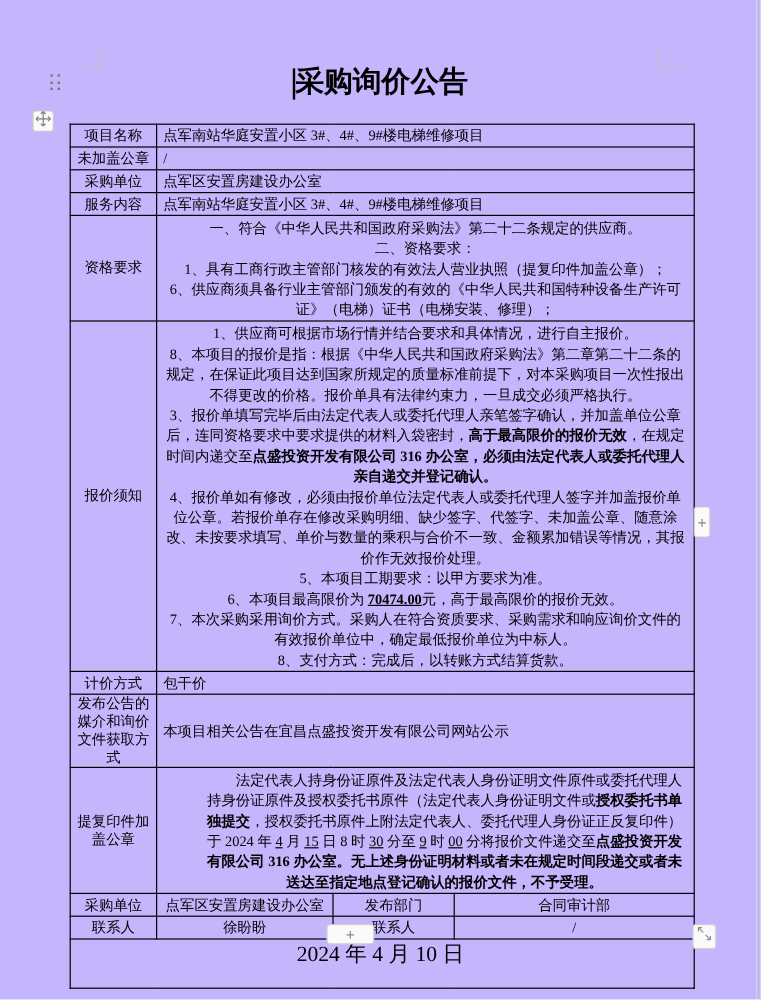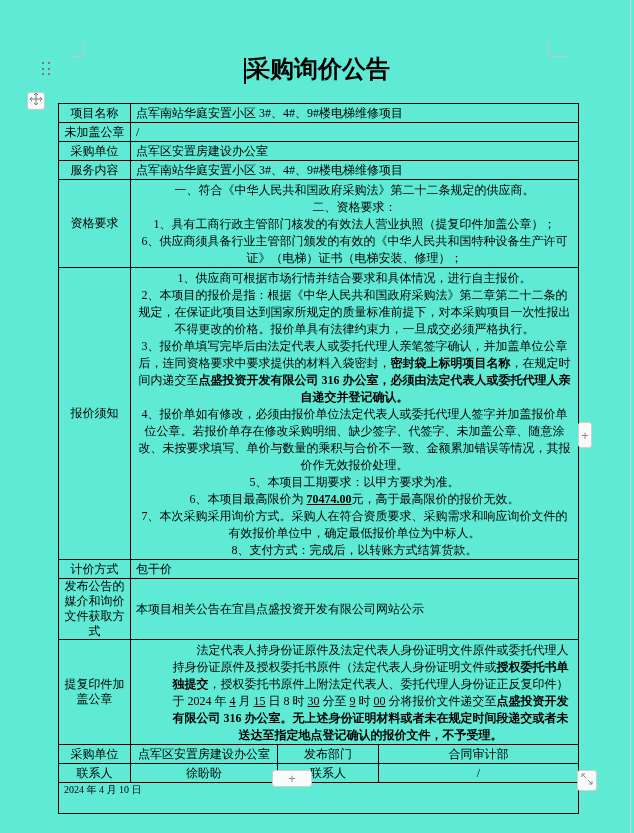--- a/index.html
+++ b/index.html
@@ -1,17 +1,17 @@
 <!DOCTYPE html>
 <html><head>
 <meta charset="utf-8">
 <style>
   html,body{margin:0;padding:0;background:#ffffff;}
   .page{
-    position:relative;width:634px;height:833px;background:#5eead4;overflow:hidden;
+    position:relative;width:634px;height:833px;background:#c4b5fd;overflow:hidden;
     font-family:"Liberation Serif","DejaVu Serif",serif;color:#000;
   }
   
   .page-edge{position:absolute;left:630px;top:0;width:1px;height:833px;background:#d4d4d4;}
   
   .crop-tl{position:absolute;left:70px;top:40px;width:13px;height:16px;
     border-right:1px solid #c3c3c3;border-bottom:1px solid #c3c3c3;}
   .crop-tr{position:absolute;left:548px;top:40px;width:19px;height:16px;
     border-left:1px solid #c3c3c3;border-bottom:1px solid #c3c3c3;}
   
@@ -32,21 +32,21 @@
     border-collapse:collapse;table-layout:fixed;}
   table.doc td{border:1px solid #000;overflow:hidden;box-sizing:border-box;}
   .lbl{text-align:center;vertical-align:middle;font-size:12px;padding:0 1px;line-height:15px;}
   .val{font-size:12px;padding:0 5px;vertical-align:middle;line-height:16px;}
   .paras{vertical-align:top;padding:2px 5px 0 5px;font-size:12px;line-height:17px;}
   .para{margin:0;text-align:center;}
   .para .b{font-weight:bold;}
   .para .u{text-decoration:underline;}
   .indent-first .para{text-indent:2em;margin-left:32px;}
   .center{text-align:center;}
-  .date-cell{text-align:left;font-size:10px;padding:0 8px 16px 5px;vertical-align:middle;}
+  .date-cell{text-align:center;font-size:18px;padding:0 8px 16px 5px;vertical-align:middle;}
   tr.h19{height:19px;}
   tr.hqual{height:83px;}
   tr.hnotice{height:277px;}
   tr.hmedia{height:54px;}
   tr.hsub{height:86px;}
   tr.hdate{height:17px;}
   
   .add-col-btn{position:absolute;left:578px;top:422px;width:14px;height:26px;
     border:1px solid #cfcfcf;border-radius:3px;background:#fafafa;color:#8a8a8a;
     font-family:"Liberation Sans","DejaVu Sans",sans-serif;font-size:13px;
@@ -127,22 +127,22 @@
             <div class="para"><span>一、符合《中华人民共和国政府采购法》第二十二条规定的供应商。</span></div>
             <div class="para"><span>二、资格要求：</span></div>
             <div class="para"><span>1、具有工商行政主管部门核发的有效法人营业执照（提复印件加盖公章）；</span></div>
             <div class="para"><span>6、供应商须具备行业主管部门颁发的有效的《中华人民共和国特种设备生产许可证》（电梯）证书（电梯安装、修理）；</span></div>
           </td>
       </tr>
       <tr class="hnotice">
         <td class="lbl">报价须知</td>
         <td class="paras" colspan="3">
             <div class="para"><span>1、供应商可根据市场行情并结合要求和具体情况，进行自主报价。</span></div>
-            <div class="para"><span>2、本项目的报价是指：根据《中华人民共和国政府采购法》第二章第二十二条的规定，在保证此项目达到国家所规定的质量标准前提下，对本采购项目一次性报出不得更改的价格。报价单具有法律约束力，一旦成交必须严格执行。</span></div>
-            <div class="para"><span>3、报价单填写完毕后由法定代表人或委托代理人亲笔签字确认，并加盖单位公章后，连同资格要求中要求提供的材料入袋密封，</span><span class="b">密封袋上标明项目名称</span><span>，在规定时间内递交至</span><span class="b">点盛投资开发有限公司 316 办公室，必须由法定代表人或委托代理人亲自递交并登记确认。</span></div>
+            <div class="para"><span>8、本项目的报价是指：根据《中华人民共和国政府采购法》第二章第二十二条的规定，在保证此项目达到国家所规定的质量标准前提下，对本采购项目一次性报出不得更改的价格。报价单具有法律约束力，一旦成交必须严格执行。</span></div>
+            <div class="para"><span>3、报价单填写完毕后由法定代表人或委托代理人亲笔签字确认，并加盖单位公章后，连同资格要求中要求提供的材料入袋密封，</span><span class="b">高于最高限价的报价无效</span><span>，在规定时间内递交至</span><span class="b">点盛投资开发有限公司 316 办公室，必须由法定代表人或委托代理人亲自递交并登记确认。</span></div>
             <div class="para"><span>4、报价单如有修改，必须由报价单位法定代表人或委托代理人签字并加盖报价单位公章。若报价单存在修改采购明细、缺少签字、代签字、未加盖公章、随意涂改、未按要求填写、单价与数量的乘积与合价不一致、金额累加错误等情况，其报价作无效报价处理。</span></div>
             <div class="para"><span>5、本项目工期要求：以甲方要求为准。</span></div>
             <div class="para"><span>6、本项目最高限价为 </span><span class="b u">70474.00</span><span>元，高于最高限价的报价无效。</span></div>
             <div class="para"><span>7、本次采购采用询价方式。采购人在符合资质要求、采购需求和响应询价文件的有效报价单位中，确定最低报价单位为中标人。</span></div>
             <div class="para"><span>8、支付方式：完成后，以转账方式结算货款。</span></div>
           </td>
       </tr>
       <tr class="h19">
         <td class="lbl">计价方式</td>
         <td class="val" colspan="3">包干价</td>

